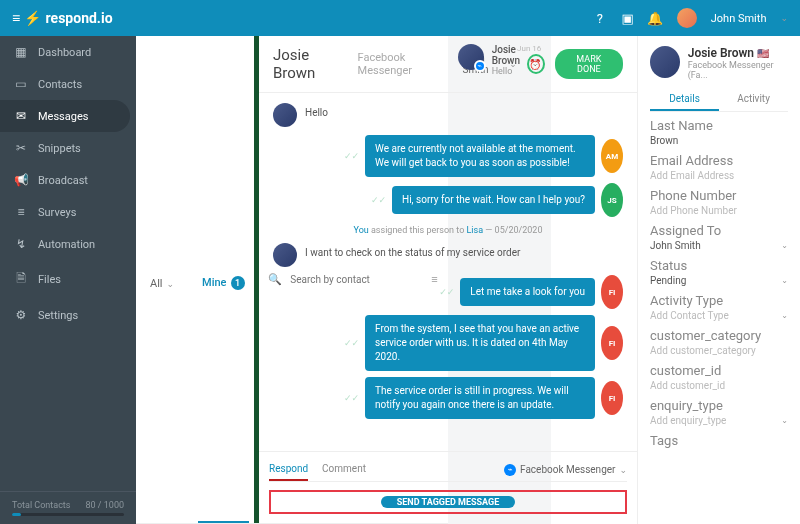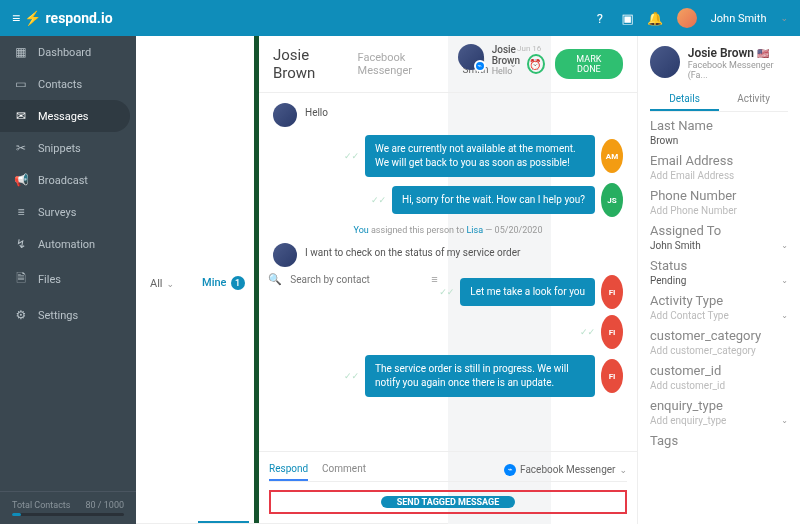--- a/index.html
+++ b/index.html
@@ -49,21 +49,21 @@
 .msg-txt{font-size:10px;color:#555;padding-top:4px}
 .out-wrap{display:flex;justify-content:flex-end;align-items:center;gap:6px;margin-bottom:6px}
 .bubble{background:#0f8dba;color:#fff;padding:7px 10px;border-radius:4px;font-size:10px;max-width:230px;line-height:1.4}
 .tick{color:#b8e0ca;font-size:9px}
 .out-av{width:22px;height:34px;border-radius:50%;display:flex;align-items:center;justify-content:center;color:#fff;font-size:8px;font-weight:bold;flex-shrink:0}
 .sys-line{text-align:center;font-size:9px;color:#999;margin:8px 0}
 .sys-line .link{color:#0f8dba}
 .compose{border-top:1px solid #eee;padding:6px 10px 10px}
 .compose-tabs{display:flex;gap:14px;border-bottom:1px solid #eee;margin-bottom:8px}
 .ctab{padding:5px 0;font-size:10px;cursor:pointer;color:#888}
-.ctab.active{color:#0f8dba;border-bottom:2px solid #3b82f6}
+.ctab.active{color:#0f8dba;border-bottom:2px solid #b91c1c}
 .ctab-r{margin-left:auto;display:flex;align-items:center;gap:4px;font-size:10px;color:#666}
 .fb-ic{width:12px;height:12px;border-radius:50%;background:#0084ff;color:#fff;display:flex;align-items:center;justify-content:center;font-size:8px}
 .compose-warn{text-align:center;font-size:9px;color:#888;margin-bottom:6px}
 .send-wrap{display:flex;justify-content:center;border:2px solid #e63946;padding:4px}
 .send-btn{background:#0f8dba;color:#fff;border:none;border-radius:16px;padding:1px 16px;font-size:9px;font-weight:bold;cursor:pointer}
 .details-col{width:162px;display:flex;flex-direction:column;padding:10px 12px;overflow-y:auto}
 .det-hdr{display:flex;gap:8px;margin-bottom:8px}
 .det-av{width:32px;height:32px;border-radius:50%;background:linear-gradient(135deg,#4a5a8a,#2a3a6a)}
 .det-name{font-size:12px;font-weight:600;display:flex;align-items:center;gap:3px}
 .det-sub{font-size:9px;color:#999}
@@ -203,20 +203,21 @@
           <div class="msg-av"></div>
           <div class="msg-txt">I want to check on the status of my service order</div>
         </div>
       <div class="out-wrap">
           <span class="tick">✓✓</span>
           <div class="bubble">Let me take a look for you</div>
           <div class="out-av" style="background:#e74c3c">FI</div>
         </div>
       <div class="out-wrap">
           <span class="tick">✓✓</span>
+          <div class="bubble">From the system, I see that you have an active service order with us. It is dated on 4th May 2020.</div>
           <div class="out-av" style="background:#e74c3c">FI</div>
         </div>
       <div class="out-wrap">
           <span class="tick">✓✓</span>
           <div class="bubble">The service order is still in progress. We will notify you again once there is an update.</div>
           <div class="out-av" style="background:#e74c3c">FI</div>
         </div>
 
     </div>
     <div class="compose">

